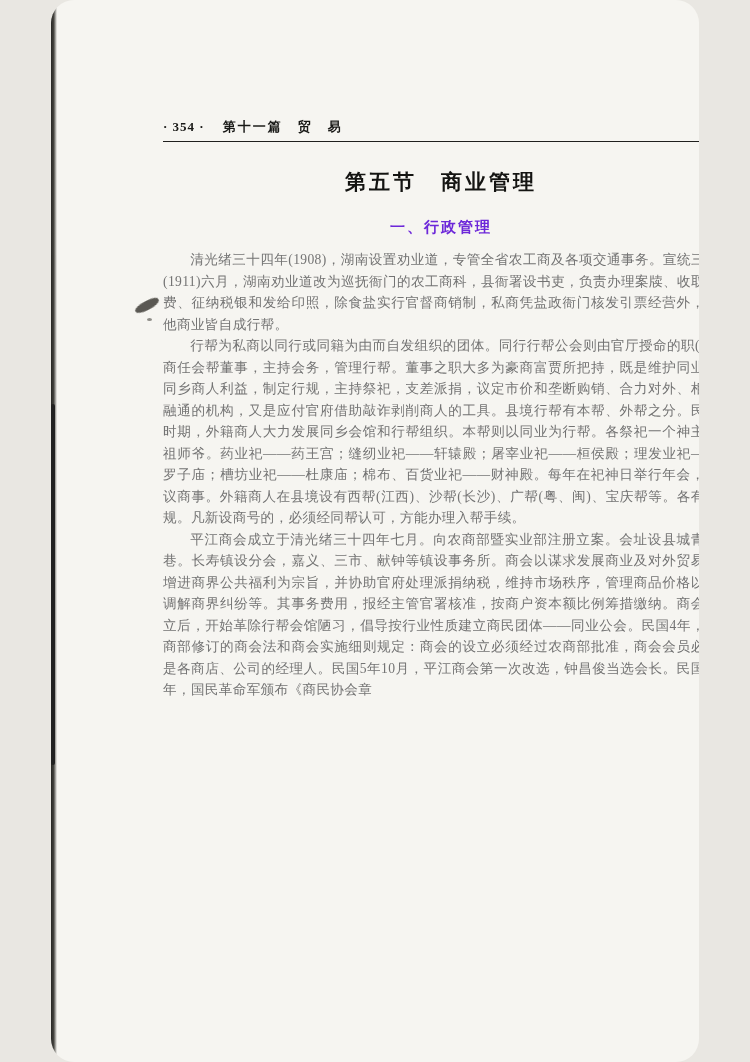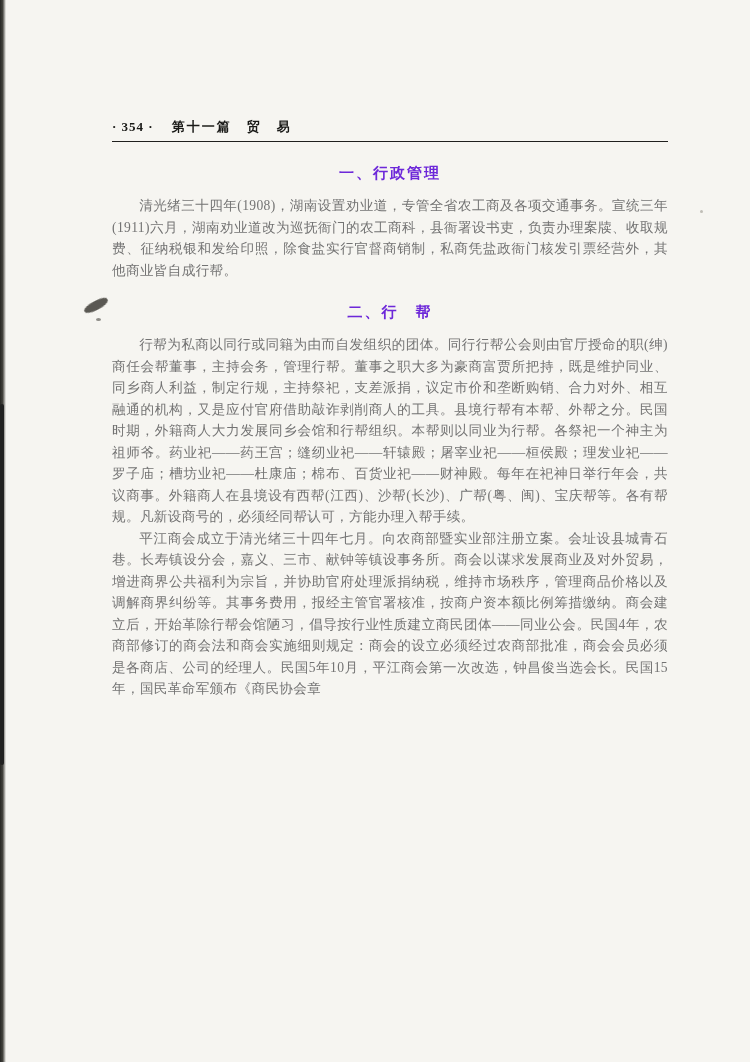--- a/index.html
+++ b/index.html
@@ -2,27 +2,28 @@
 <html><head>
 <meta charset="utf-8">
 <style>
   html, body {
     margin: 0;
     padding: 0;
     background: #e9e7e2;
   }
   .page {
     position: relative;
-    width: 750px;
+    width: 648px;
     height: 1062px;
     margin: 0 auto;
     background: #f6f5f1;
     overflow: hidden;
     font-family: "Liberation Serif", "DejaVu Serif", serif;
     color: #1c1c1a;
+    border-radius: 23px;
   }
   
   .scan-edge-left {
     position: absolute;
     left: 0; top: 0; bottom: 0;
     width: 6px;
     background: linear-gradient(to right, #151513 0%, #35342f 45%, rgba(60,60,55,0) 100%);
     opacity: .92;
   }
   .scan-edge-left::after {
@@ -120,28 +121,28 @@
   <div class="scan-speck-2"></div>
 
   <div class="content">
 
     <div class="running-header">
       <span class="page-number">· 354 ·</span>
       <span class="part-title">第十一篇　贸　易</span>
     </div>
     <div class="header-rule"></div>
 
+    <h1 class="chapter-title">第五节　商业管理</h1>
 
     <section>
       <h2 class="sub-heading">一、行政管理</h2>
       <p class="body-para">清光绪三十四年(1908)，湖南设置劝业道，专管全省农工商及各项交通事务。宣统三年(1911)六月，湖南劝业道改为巡抚衙门的农工商科，县衙署设书吏，负责办理案牍、收取规费、征纳税银和发给印照，除食盐实行官督商销制，私商凭盐政衙门核发引票经营外，其他商业皆自成行帮。</p>
     </section>
 
     <section>
-      <h2 class="sub-heading">二、行　帮</h2>
       <p class="body-para">行帮为私商以同行或同籍为由而自发组织的团体。同行行帮公会则由官厅授命的职(绅)商任会帮董事，主持会务，管理行帮。董事之职大多为豪商富贾所把持，既是维护同业、同乡商人利益，制定行规，主持祭祀，支差派捐，议定市价和垄断购销、合力对外、相互融通的机构，又是应付官府借助敲诈剥削商人的工具。县境行帮有本帮、外帮之分。民国时期，外籍商人大力发展同乡会馆和行帮组织。本帮则以同业为行帮。各祭祀一个神主为祖师爷。药业祀——药王宫；缝纫业祀——轩辕殿；屠宰业祀——桓侯殿；理发业祀——罗子庙；槽坊业祀——杜康庙；棉布、百货业祀——财神殿。每年在祀神日举行年会，共议商事。外籍商人在县境设有西帮(江西)、沙帮(长沙)、广帮(粤、闽)、宝庆帮等。各有帮规。凡新设商号的，必须经同帮认可，方能办理入帮手续。</p>
     </section>
 
     <section>
       <p class="body-para">平江商会成立于清光绪三十四年七月。向农商部暨实业部注册立案。会址设县城青石巷。长寿镇设分会，嘉义、三市、献钟等镇设事务所。商会以谋求发展商业及对外贸易，增进商界公共福利为宗旨，并协助官府处理派捐纳税，维持市场秩序，管理商品价格以及调解商界纠纷等。其事务费用，报经主管官署核准，按商户资本额比例筹措缴纳。商会建立后，开始革除行帮会馆陋习，倡导按行业性质建立商民团体——同业公会。民国4年，农商部修订的商会法和商会实施细则规定：商会的设立必须经过农商部批准，商会会员必须是各商店、公司的经理人。民国5年10月，平江商会第一次改选，钟昌俊当选会长。民国15年，国民革命军颁布《商民协会章</p>
     </section>
 
   </div>
 </div>
 

